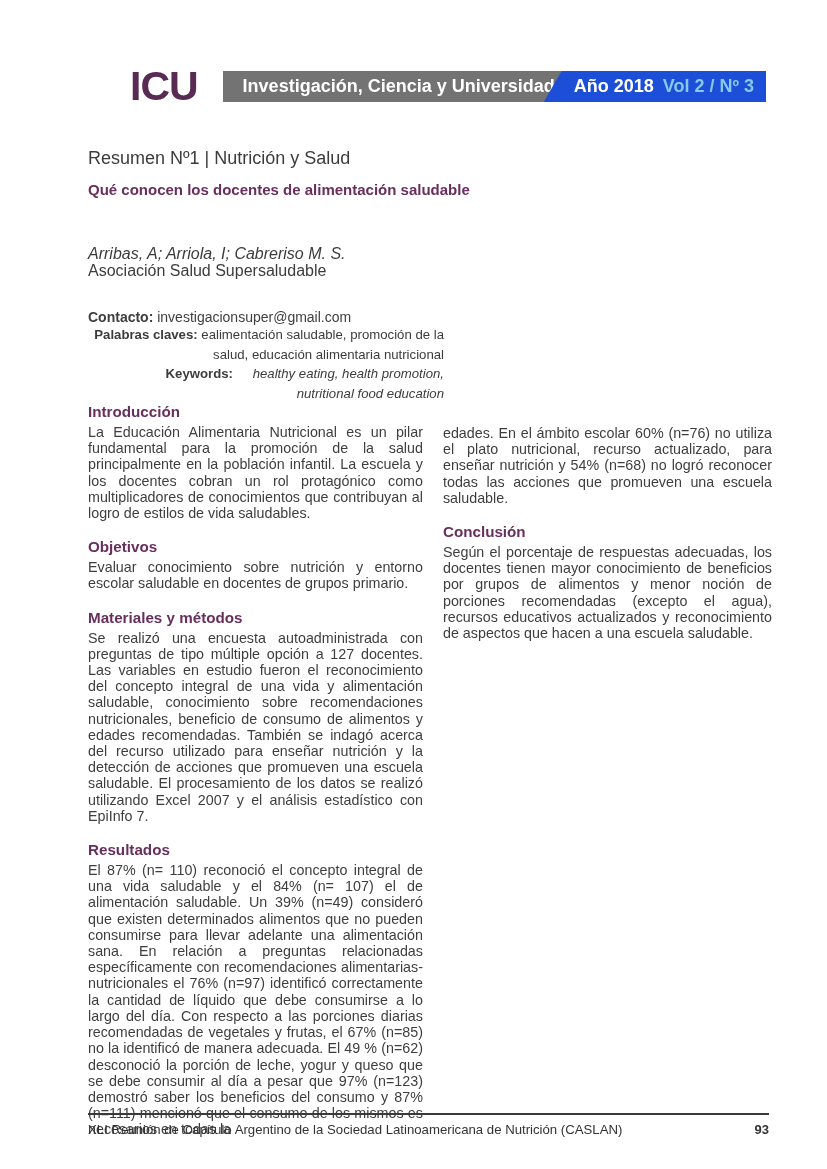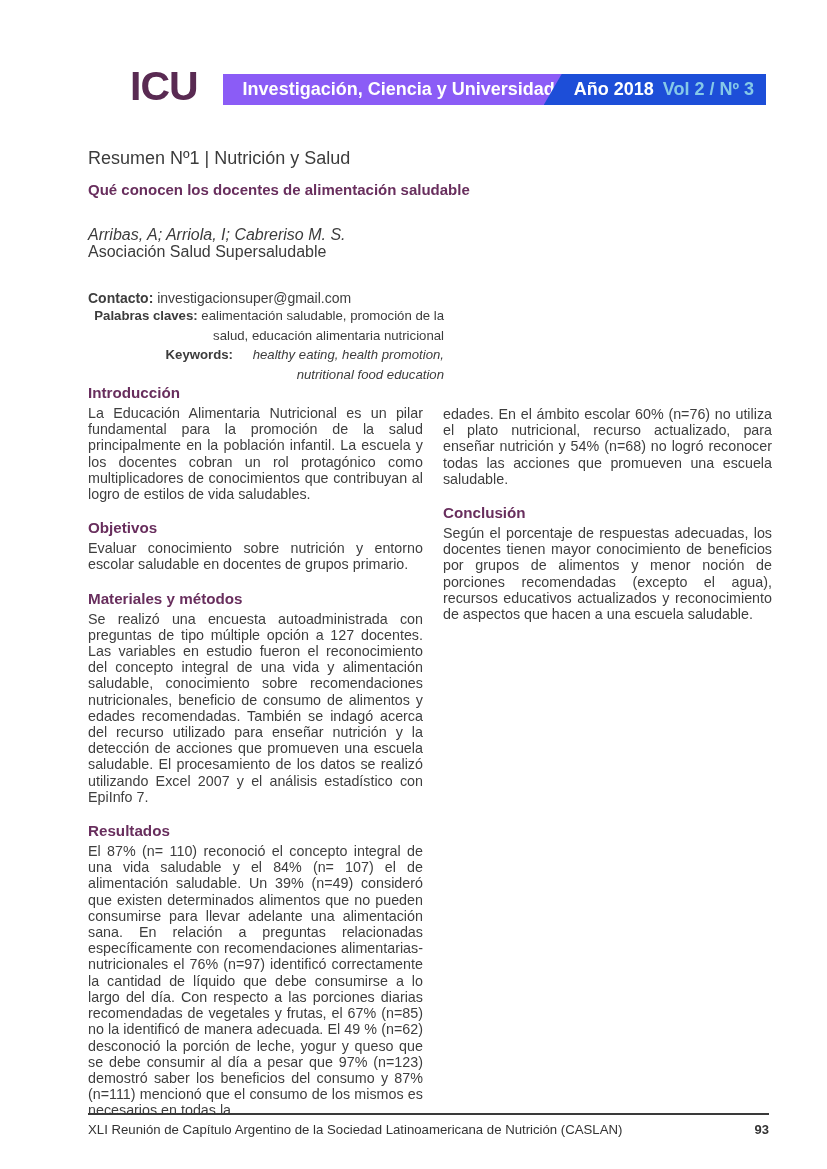--- a/index.html
+++ b/index.html
@@ -9,29 +9,29 @@
     position: relative;
     overflow: hidden;
     font-family: "Liberation Sans", sans-serif;
     color: #3e3e3e;
     -webkit-font-smoothing: antialiased;
   }
 
   
   .header {
     position: absolute; top: 74px; left: 130px; width: 636px; height: 25px;
-    display: flex; align-items: flex-start;
+    display: flex; align-items: center;
   }
   .logo {
     font-size: 41px; font-weight: 700; letter-spacing: -1px;
     color: #592a52; line-height: 31px;
     margin-right: 25px; align-self: center;
   }
   .banner {
-    flex: 1; height: 31px; background: #8b5cf6;
+    flex: 1; height: 31px; background: #737373;
     color: #ffffff; font-weight: 700; font-size: 18px;
     line-height: 31px; padding-left: 20px;
     white-space: nowrap;
   }
   .issue-badge {
     height: 31px; background: #1d4ed8; z-index: 2;
     margin-left: -18px;
     clip-path: polygon(18px 0, 100% 0, 100% 100%, 0 100%);
     padding: 0 12px 0 30px;
     display: flex; align-items: center; gap: 9px;
@@ -40,21 +40,21 @@
   }
   .issue-year { color: #ffffff; }
   .issue-vol  { color: #85c9e8; }
 
   
   .main { position: absolute; top: 148px; left: 88px; width: 684px; }
 
   .kicker { font-size: 18px; color: #3c3c3c; margin: 0; font-weight: 400; }
   .title  { font-size: 15px; font-weight: 700; color: #682e5d; margin: 12px 0 0 0; }
 
-  .authors { margin-top: 28px; font-style: italic; font-size: 16px; color: #3c3c3c; line-height: 17px; }
+  .authors { margin-top: 47px; font-style: italic; font-size: 16px; color: #3c3c3c; line-height: 17px; }
   .affiliation { font-size: 16px; color: #3c3c3c; line-height: 18px; }
 
   .contact-row { margin-top: 29px; display: flex; justify-content: space-between; align-items: flex-start; flex-direction: column; }
   .contact { font-size: 14px; white-space: nowrap; }
   .bold-label { font-weight: 700; }
   .keywords { width: 356px; text-align: right; font-size: 13.2px; line-height: 19.5px; color: #3c3c3c; }
   .kw-en, .kw-en span { font-style: italic; margin-left: 16px; }
   .kw-en .bold-label { font-style: normal; }
 
   

